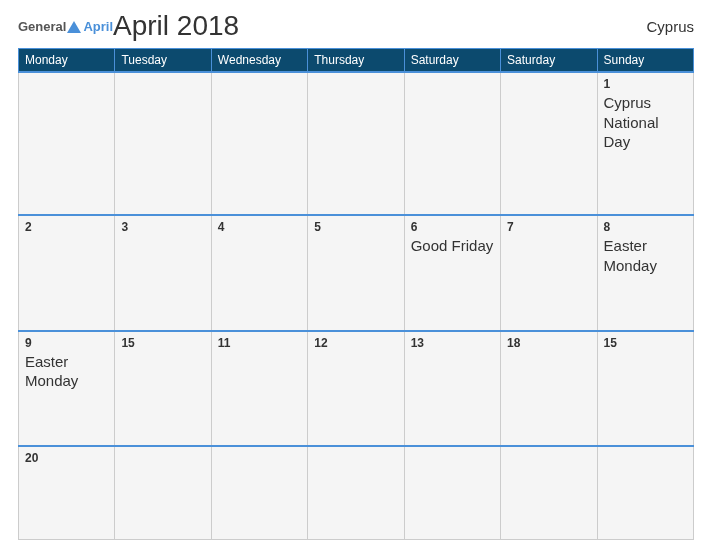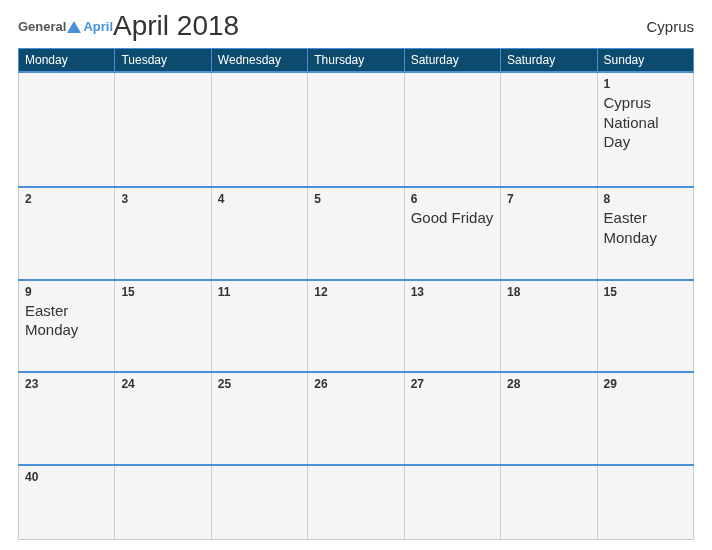--- a/index.html
+++ b/index.html
@@ -190,46 +190,23 @@
           <td>
             <span class="day-number">13</span>
           </td>
           <td>
             <span class="day-number">18</span>
           </td>
           <td>
             <span class="day-number">15</span>
           </td>
         </tr>
-        <tr>
-          <td>
-            <span class="day-number">23</span>
-          </td>
-          <td>
-            <span class="day-number">24</span>
-          </td>
-          <td>
-            <span class="day-number">25</span>
-          </td>
-          <td>
-            <span class="day-number">26</span>
-          </td>
-          <td>
-            <span class="day-number">27</span>
-          </td>
-          <td>
-            <span class="day-number">28</span>
-          </td>
-          <td>
-            <span class="day-number">29</span>
-          </td>
-        </tr>
         <tr class="last-row">
           <td>
-            <span class="day-number">40</span>
+            <span class="day-number">20</span>
           </td>
           <td class="empty"></td>
           <td class="empty"></td>
           <td class="empty"></td>
           <td class="empty"></td>
           <td class="empty"></td>
           <td class="empty"></td>
         </tr>
       </tbody>
   </table>

